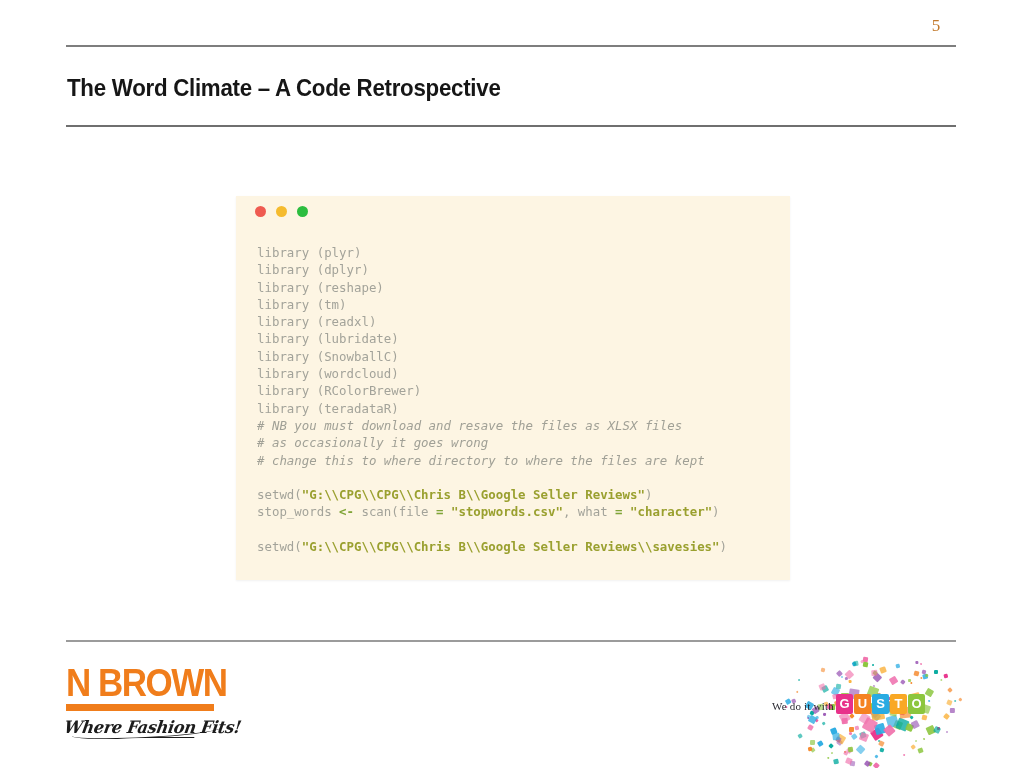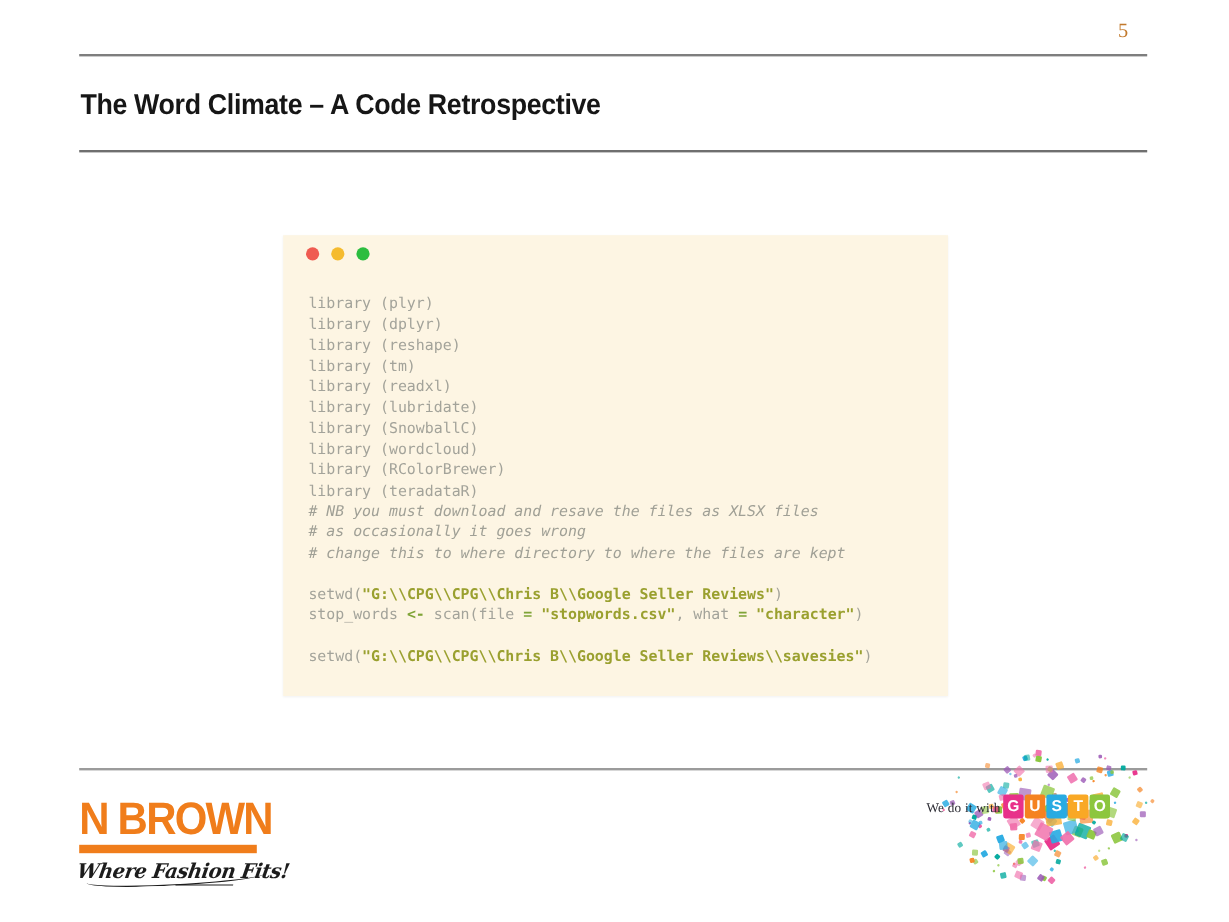--- a/index.html
+++ b/index.html
@@ -97,21 +97,21 @@
   }
   .nbrown-tag u{text-decoration:none;border-bottom:1.6px solid #1c1c1c;}
   .nbrown-swash{
     position:absolute;left:6px;top:62px;width:150px;height:12px;
     border-bottom:1.8px solid #1c1c1c;
     border-radius:0 0 70% 40%;
     transform:rotate(-2deg);
   }
 
   
-  .gusto{position:absolute;left:760px;top:624px;width:215px;height:112px;}
+  .gusto{position:absolute;left:760px;top:656px;width:215px;height:112px;}
   .gusto-confetti{position:absolute;inset:0;}
   .gusto-confetti i{position:absolute;display:block;border-radius:1px;}
   .gusto-text{
     position:absolute;left:12px;top:44px;
     font-family:"Liberation Serif",serif;
     font-size:11px;color:#2b2b33;
     letter-spacing:0.2px;
     z-index:4;
   }
   .gusto-tiles{

